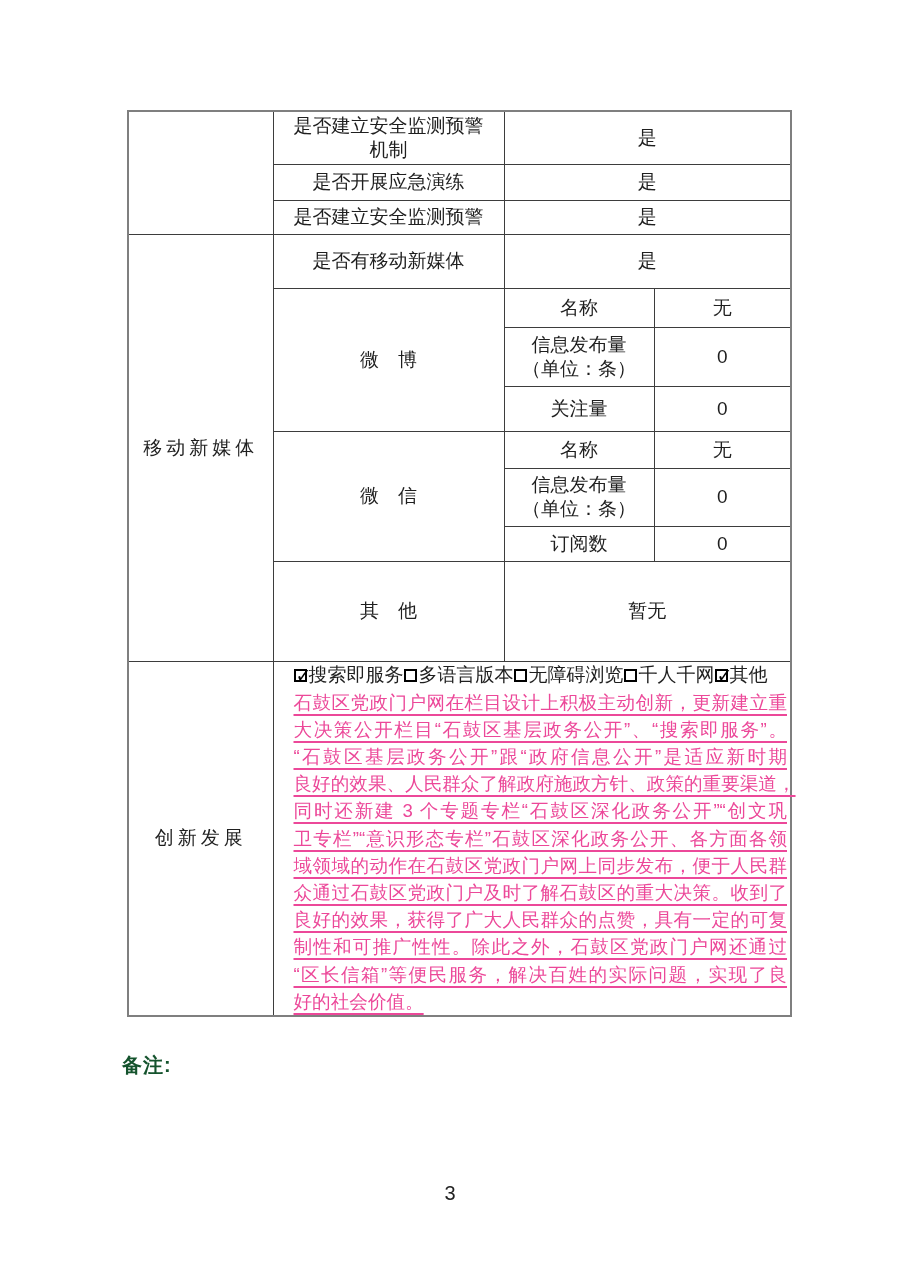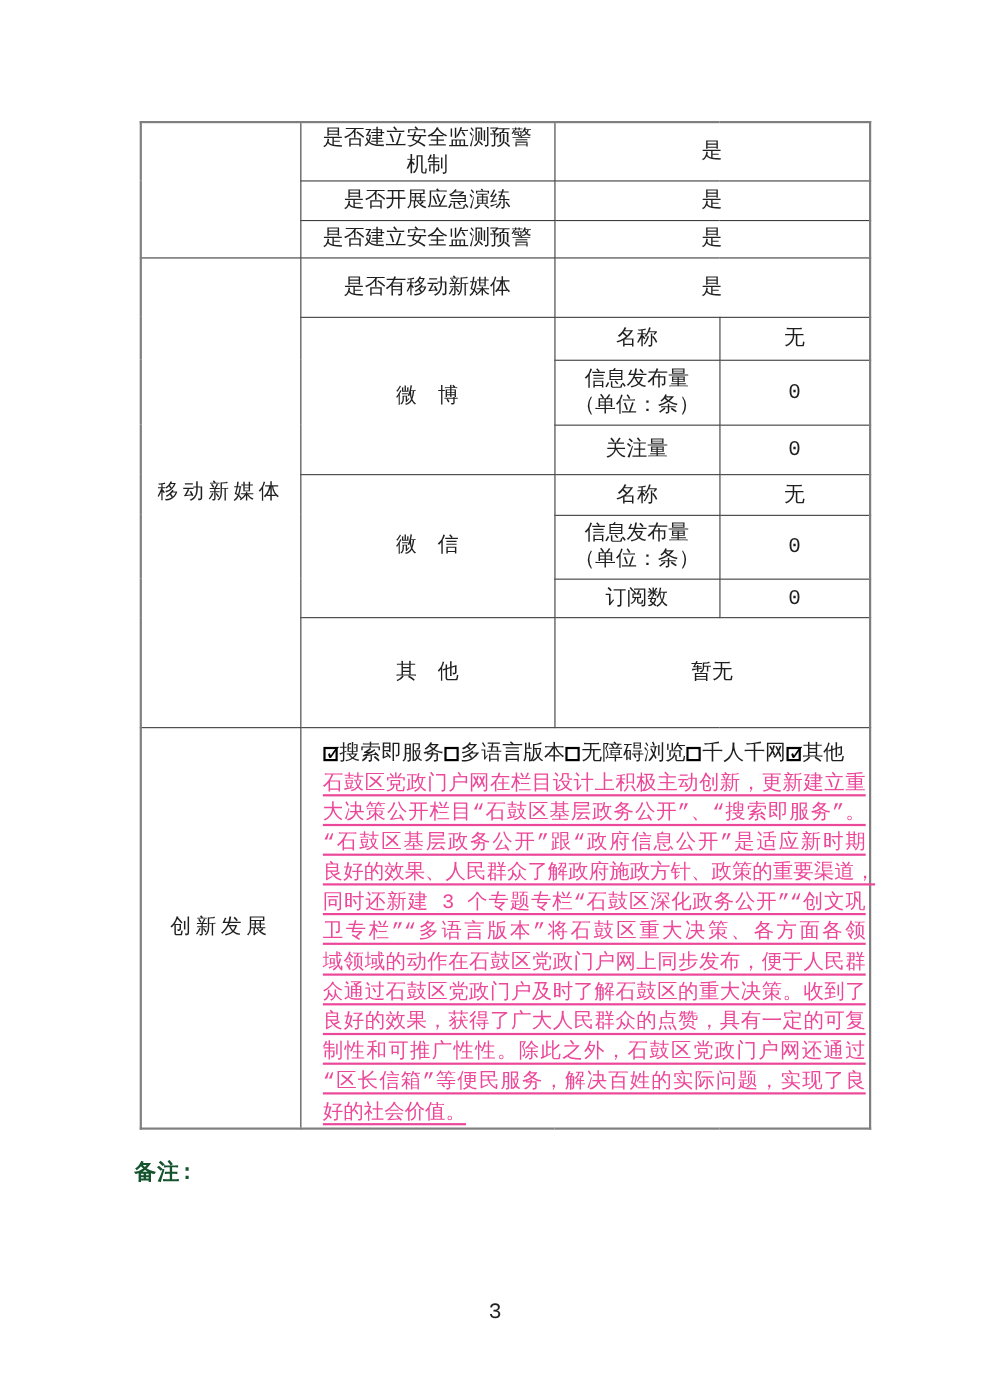--- a/index.html
+++ b/index.html
@@ -2,21 +2,21 @@
 <html><head>
 <meta charset="utf-8">
 <style>
   * { margin: 0; padding: 0; box-sizing: border-box; }
   html, body { background: #e8e8e8; }
   .page {
     position: relative;
     width: 900px;
     height: 1272px;
     background: #ffffff;
-    font-family: Liberation Mono, monospace;
+    font-family: Liberation Sans, sans-serif;
     color: #1f1f1f;
     overflow: hidden;
   }
   table.report {
     position: absolute;
     left: 127px;
     top: 110px;
     width: 663px;
     border-collapse: collapse;
     table-layout: fixed;
@@ -29,21 +29,21 @@
     vertical-align: middle;
     line-height: 24px;
   }
   td.qcell { padding: 0 7px; }
   .seclabel { letter-spacing: 4px; }
   .num { font-size: 20px; }
   
   td.innov {
     vertical-align: top;
     text-align: left;
-    padding: 10px 3px 0 20px;
+    padding: 0 3px 0 20px;
   }
   .cbline {
     display: flex;
     align-items: center;
     height: 27px;
     font-size: 19px;
     white-space: nowrap;
   }
   .cbitem { display: flex; align-items: center; }
   .cb {
@@ -198,21 +198,21 @@
           <span class="cbitem">
                 <span class="cb checked"></span>
                 <span>其他</span>
               </span>
         </div>
         <div class="pline">石鼓区党政门户网在栏目设计上积极主动创新，更新建立重</div>
         <div class="pline">大决策公开栏目“石鼓区基层政务公开”、“搜索即服务”。</div>
         <div class="pline">“石鼓区基层政务公开”跟“政府信息公开”是适应新时期</div>
         <div class="pline">良好的效果、人民群众了解政府施政方针、政策的重要渠道，</div>
         <div class="pline">同时还新建 3 个专题专栏“石鼓区深化政务公开”“创文巩</div>
-        <div class="pline">卫专栏”“多语言版本”将石鼓区重大决策、各方面各领</div>
+        <div class="pline">卫专栏”“意识形态专栏”石鼓区深化政务公开、各方面各领</div>
         <div class="pline">域领域的动作在石鼓区党政门户网上同步发布，便于人民群</div>
         <div class="pline">众通过石鼓区党政门户及时了解石鼓区的重大决策。收到了</div>
         <div class="pline">良好的效果，获得了广大人民群众的点赞，具有一定的可复</div>
         <div class="pline">制性和可推广性性。除此之外，石鼓区党政门户网还通过</div>
         <div class="pline">“区长信箱”等便民服务，解决百姓的实际问题，实现了良</div>
         <div class="pline last">好的社会价值。</div>
       </td>
     </tr>
   </tbody>
     </table>

